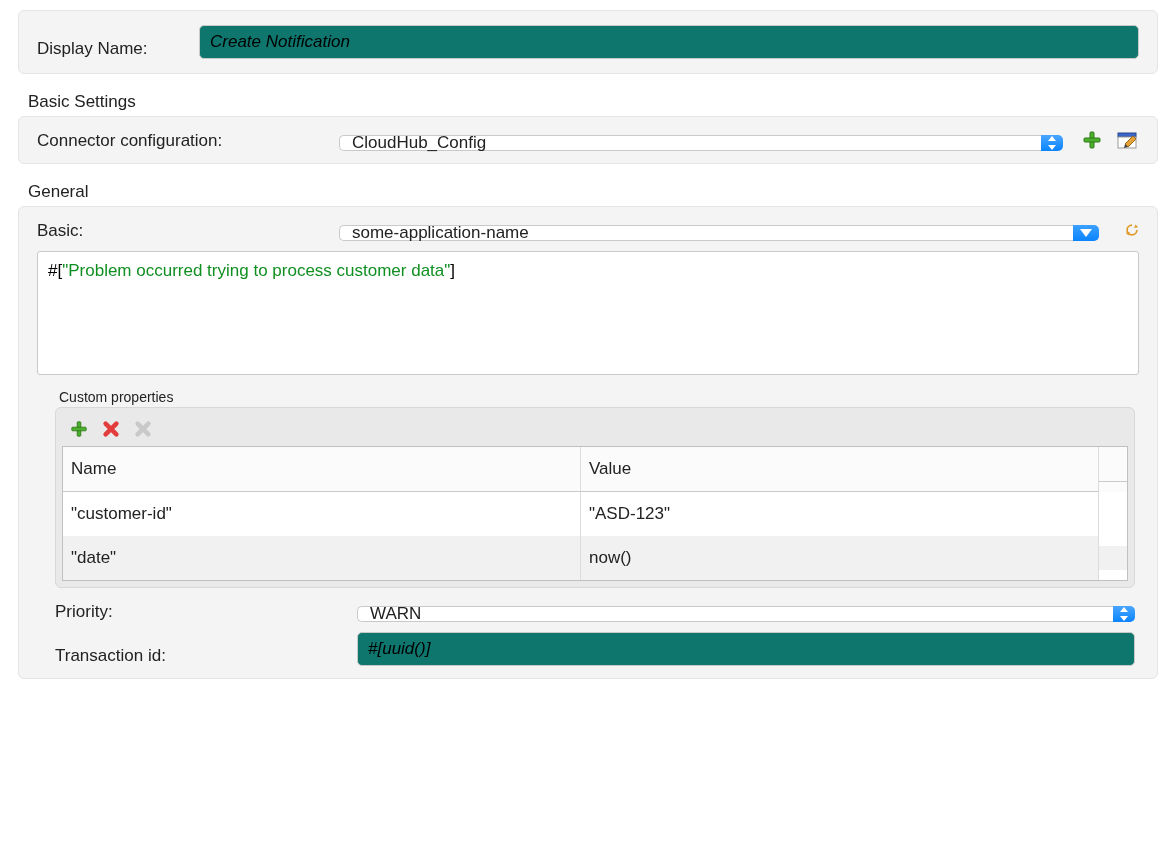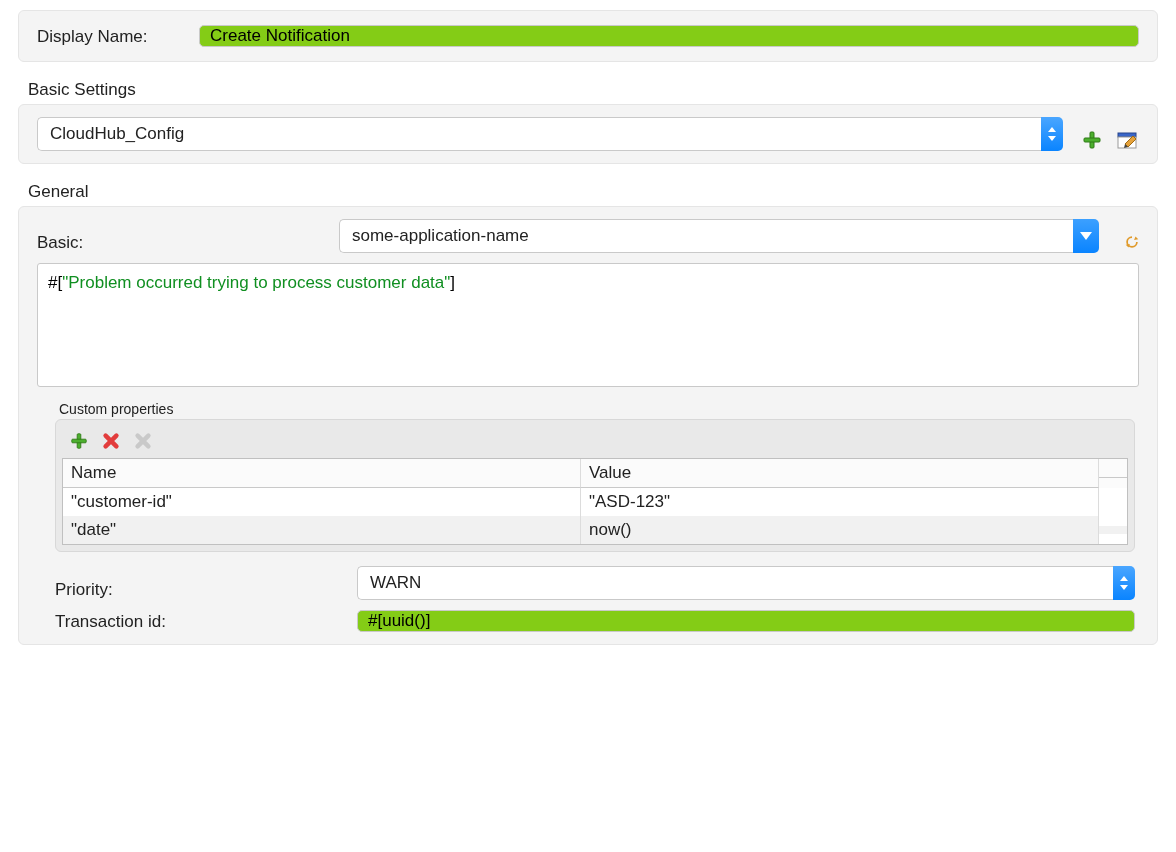--- a/index.html
+++ b/index.html
@@ -34,33 +34,34 @@
   .row:last-child { margin-bottom: 0; }
   .label {
     flex: 0 0 290px;
   }
   .label.short { flex: 0 0 150px; }
   .text-input, .select-wrap, .combo-wrap {
     flex: 1;
   }
   input[type=text] {
     width: 100%;
-    height: 22px;
+    height: 34px;
     border: 1px solid #c9c9c9;
     border-radius: 5px;
     padding: 4px 10px;
     font-size: 17px;
-    background: #84cc16;
+    background: #0f766e;
+    font-style: italic;
   }
   
   .select-wrap {
     position: relative;
     display: flex;
     align-items: stretch;
-    height: 34px;
+    height: 16px;
   }
   .select-body {
     flex: 1;
     border: 1px solid #c9c9c9;
     border-right: none;
     border-radius: 5px 0 0 5px;
     background: #fff;
     display: flex;
     align-items: center;
     padding: 0 12px;
@@ -128,21 +129,21 @@
     border: 1px solid #c0c0c0;
     background: #fff;
   }
   .thead, .trow {
     display: grid;
     grid-template-columns: 1fr 1fr 28px;
     align-items: center;
   }
   .thead { background: #fbfbfb; }
   .th, .td {
-    padding: 4px 8px;
+    padding: 12px 8px;
     font-size: 17px;
     border-right: 1px solid #dcdcdc;
   }
   .th:last-child, .td:last-child { border-right: none; }
   .th { border-bottom: 1px solid #c9c9c9; }
   .trow:nth-child(even) .td { background: #f1f1f1; }
   .trow:nth-child(odd)  .td { background: #ffffff; }
   .sub-rows { margin: 14px 4px 0 18px; }
   .sub-rows .label { flex: 0 0 290px; }
   
@@ -156,20 +157,21 @@
     <div class="label short">Display Name:</div>
     <div class="text-input">
       <input type="text" value="Create Notification" style="">
     </div>
   </div>
 </div>
 
 <div class="section-title">Basic Settings</div>
 <div class="panel">
   <div class="row">
+    <div class="label">Connector configuration:</div>
     <div class="select-wrap">
       <div class="select-body">
           <span>CloudHub_Config</span>
         </div>
       <div class="select-cap">
         <svg viewBox="0 0 10 14">
             <polygon points="5,0 9,5 1,5"></polygon>
             <polygon points="1,9 9,9 5,14"></polygon>
           </svg>
       </div>

